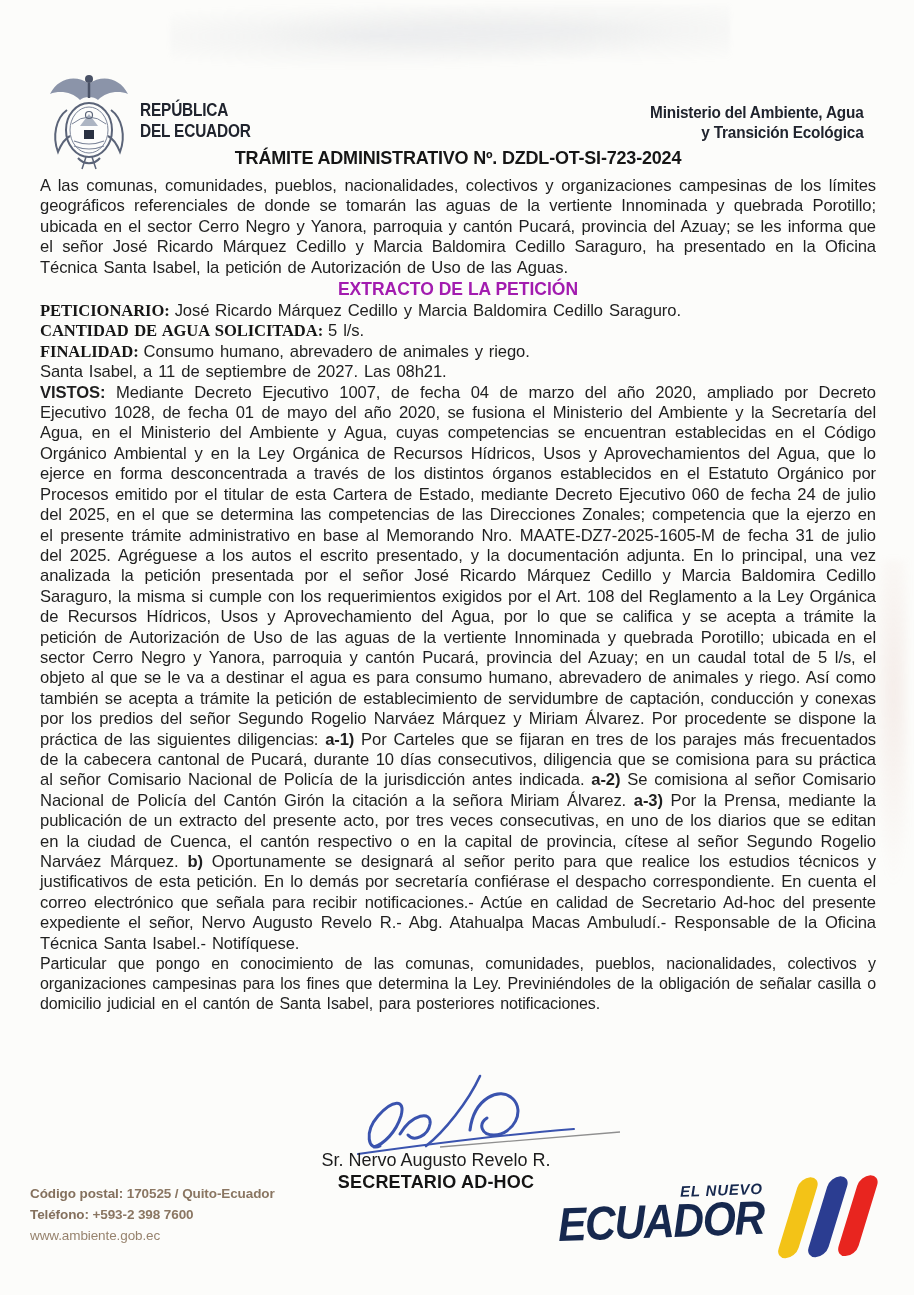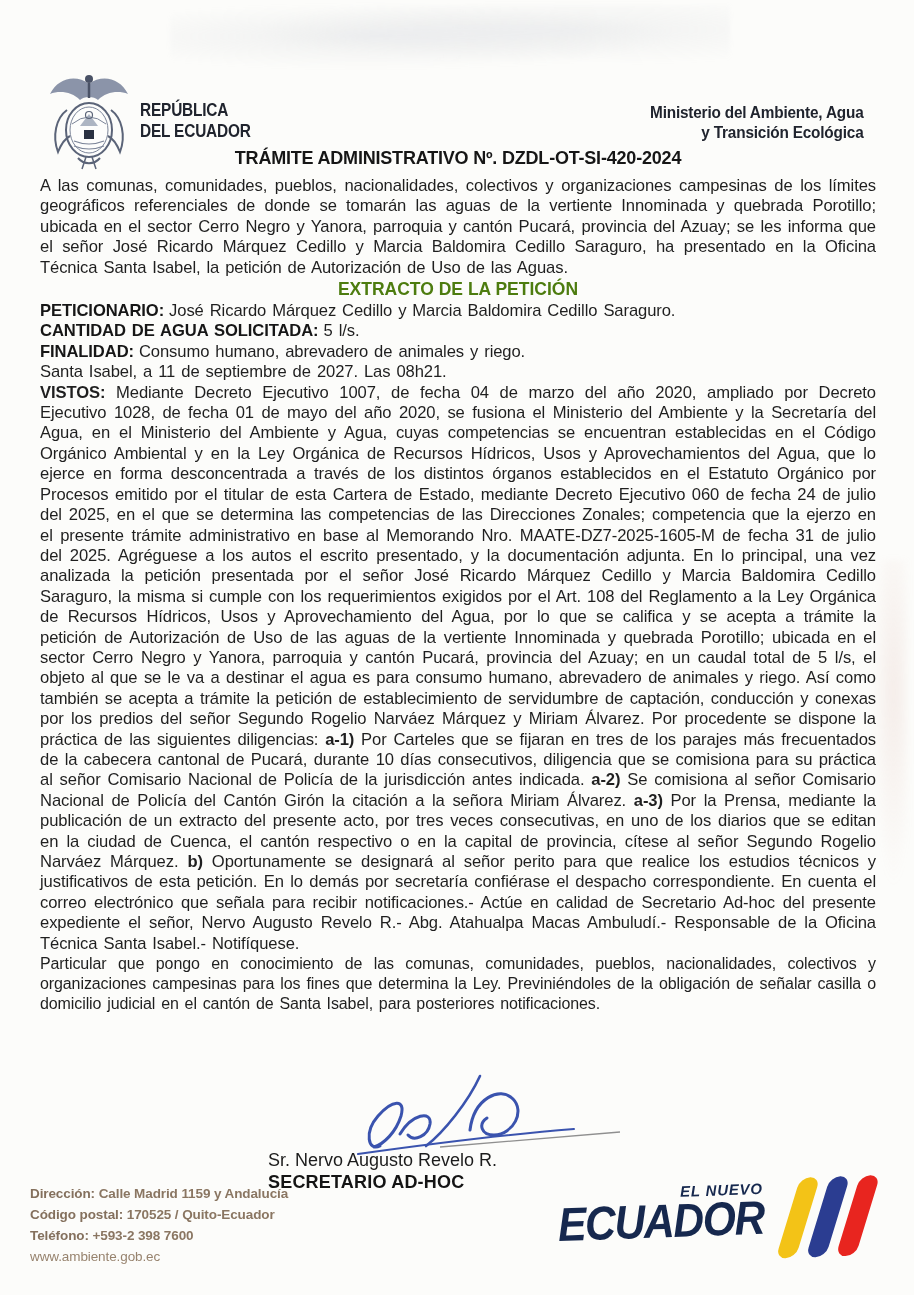--- a/index.html
+++ b/index.html
@@ -39,29 +39,29 @@
   .doc-title {
     margin:0 0 7px 0; text-align:center;
     font-size:18px; font-weight:bold; letter-spacing:-0.2px; color:#161616;
   }
   p.para, p.field, p.office-heading, p.dateline {
     margin:0; font-size:16.6px; line-height:20.4px;
     letter-spacing:-0.1px; word-spacing:1.5px;
   }
   p.para { text-align:justify; }
   .center-heading {
-    margin:1px 0; text-align:center; font-size:17.5px; font-weight:bold; color:#4d7c0f;
+    margin:1px 0; text-align:center; font-size:17.5px; font-weight:bold; color:#a21caf;
   }
-  p.field .lbl { font-weight:bold; margin-right:5px; color:#161616; }
+  p.field .lbl { font-weight:bold; margin-right:5px; color:#161616;font-family:Liberation Serif, serif; }
   p.office-heading { font-weight:bold; text-align:justify; color:#161616; }
   p.closing { font-size:16px; line-height:19.8px; letter-spacing:-0.1px; }
   .b { font-weight:bold; }
   
   .sig-svg { position:absolute; left:322px; top:1072px; }
-  .sig-caption { position:absolute; left:268px; top:1149px; width:336px; }
+  .sig-caption { position:absolute; left:268px; top:1149px; width:336px; text-align:center; }
   .sig-name { font-size:18px; line-height:22px; color:#1c1c1c; }
   .sig-role { font-size:18px; line-height:22px; font-weight:bold; letter-spacing:0.2px; color:#141414; }
   
   .addr {
     position:absolute; left:30px; top:1183px;
     font-size:13.5px; line-height:21px; color:#84705d; font-weight:bold;
     letter-spacing:-0.1px;
   }
   .addr .val { font-weight:bold; color:#8a7662; }
   .addr .web { font-weight:normal; color:#97836e; }
@@ -105,21 +105,21 @@
   <div class="republic">
     <div>REPÚBLICA</div>
     <div>DEL ECUADOR</div>
   </div>
   <div class="ministry">
     <div>Ministerio del Ambiente, Agua</div>
     <div>y Transición Ecológica</div>
   </div>
 
   <div class="content">
-    <h1 class="doc-title">TRÁMITE ADMINISTRATIVO Nº. DZDL-OT-SI-420-2024</h1>
+    <h1 class="doc-title">TRÁMITE ADMINISTRATIVO Nº. DZDL-OT-SI-723-2024</h1>
 
     <p class="para">A las comunas, comunidades, pueblos, nacionalidades, colectivos y organizaciones campesinas de los límites geográficos referenciales de donde se tomarán las aguas de la vertiente Innominada y quebrada Porotillo; ubicada en el sector Cerro Negro y Yanora, parroquia y cantón Pucará, provincia del Azuay; se les informa que el señor José Ricardo Márquez Cedillo y Marcia Baldomira Cedillo Saraguro, ha presentado en la Oficina Técnica Santa Isabel, la petición de Autorización de Uso de las Aguas.</p>
 
     <h2 class="center-heading">EXTRACTO DE LA PETICIÓN</h2>
 
     <p class="field"><span class="lbl">PETICIONARIO:</span><span>José Ricardo Márquez Cedillo y Marcia Baldomira Cedillo Saraguro.</span></p>
     <p class="field"><span class="lbl">CANTIDAD DE AGUA SOLICITADA:</span><span>5 l/s.</span></p>
     <p class="field"><span class="lbl">FINALIDAD:</span><span>Consumo humano, abrevadero de animales y riego.</span></p>
 
 
@@ -137,21 +137,20 @@
     <path d="M148,58 C152,26 178,14 191,27 C203,39 192,62 172,63 C159,63 156,52 165,46" fill="none" stroke="#3a53ae" stroke-width="3" stroke-linecap="round"></path>
     <path d="M36,82 C100,73 190,62 252,57" fill="none" stroke="#3a53ae" stroke-width="2" stroke-linecap="round"></path>
     <path d="M118,75 L298,60" fill="none" stroke="#8f8f8f" stroke-width="1.3"></path>
   </svg>
   <div class="sig-caption">
     <div class="sig-name">Sr. Nervo Augusto Revelo R.</div>
     <div class="sig-role">SECRETARIO AD-HOC</div>
   </div>
 
   <div class="addr">
-    <div><span>Dirección:</span> <span class="val">Calle Madrid 1159 y Andalucía</span></div>
     <div><span>Código postal:</span> <span class="val">170525 / Quito-Ecuador</span></div>
     <div><span>Teléfono:</span> <span class="val">+593-2 398 7600</span></div>
     <div class="web">www.ambiente.gob.ec</div>
   </div>
 
   <div class="logo">
     <div class="logo-text">
       <div class="logo-top">EL NUEVO</div>
       <div class="logo-main">ECUADOR</div>
     </div>

